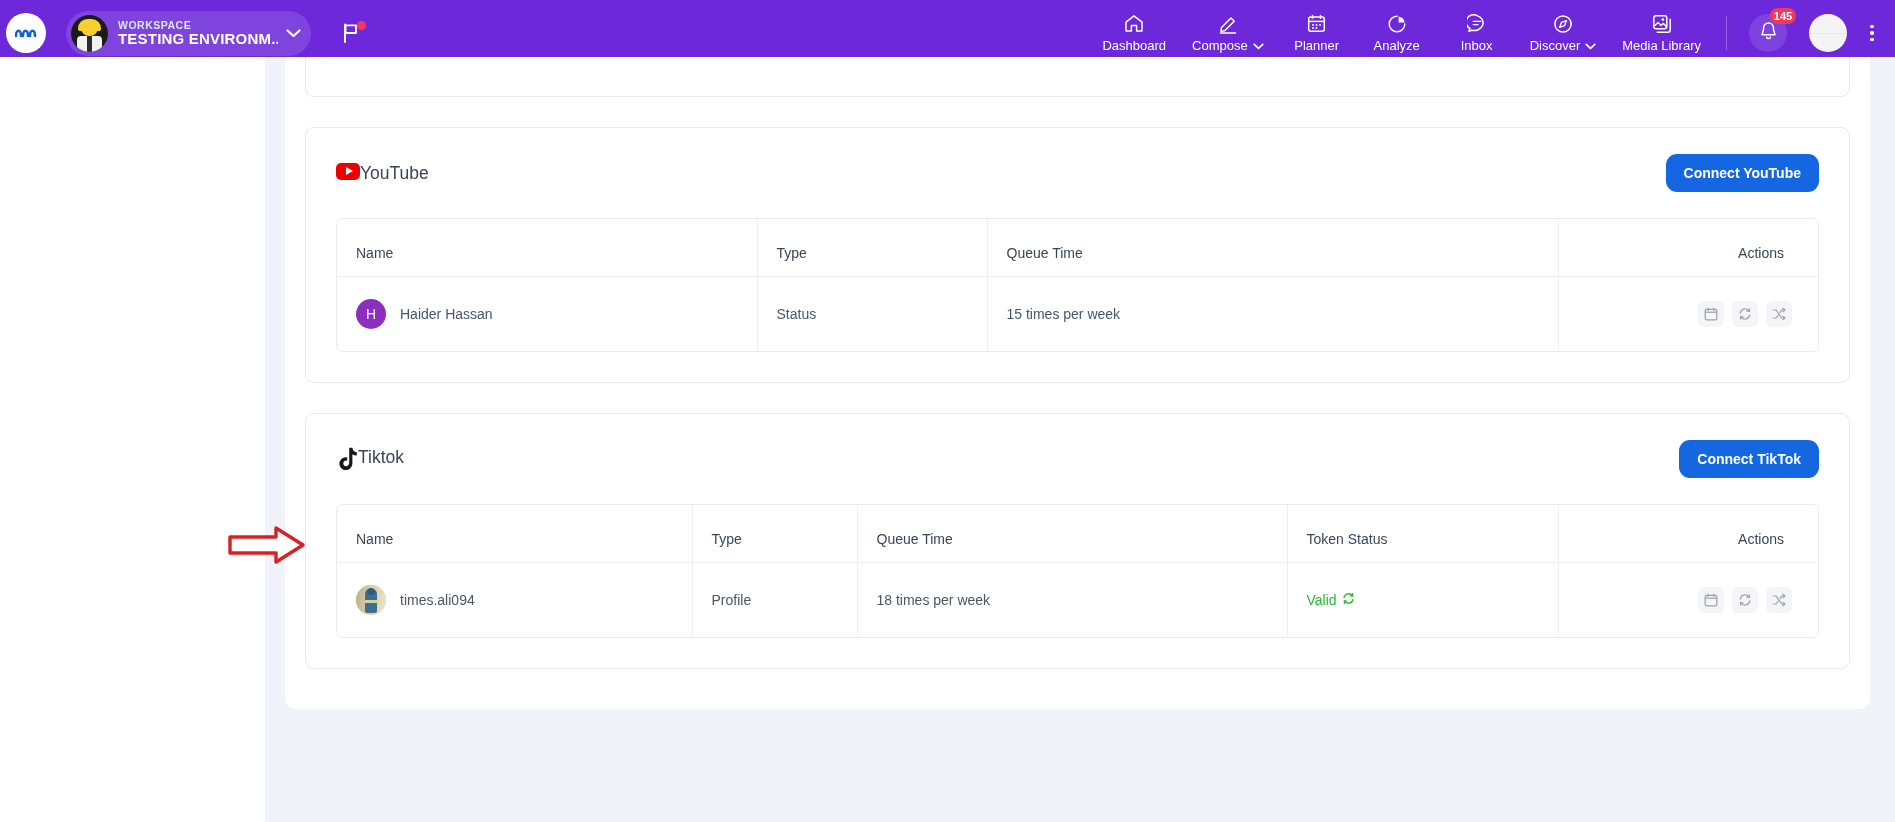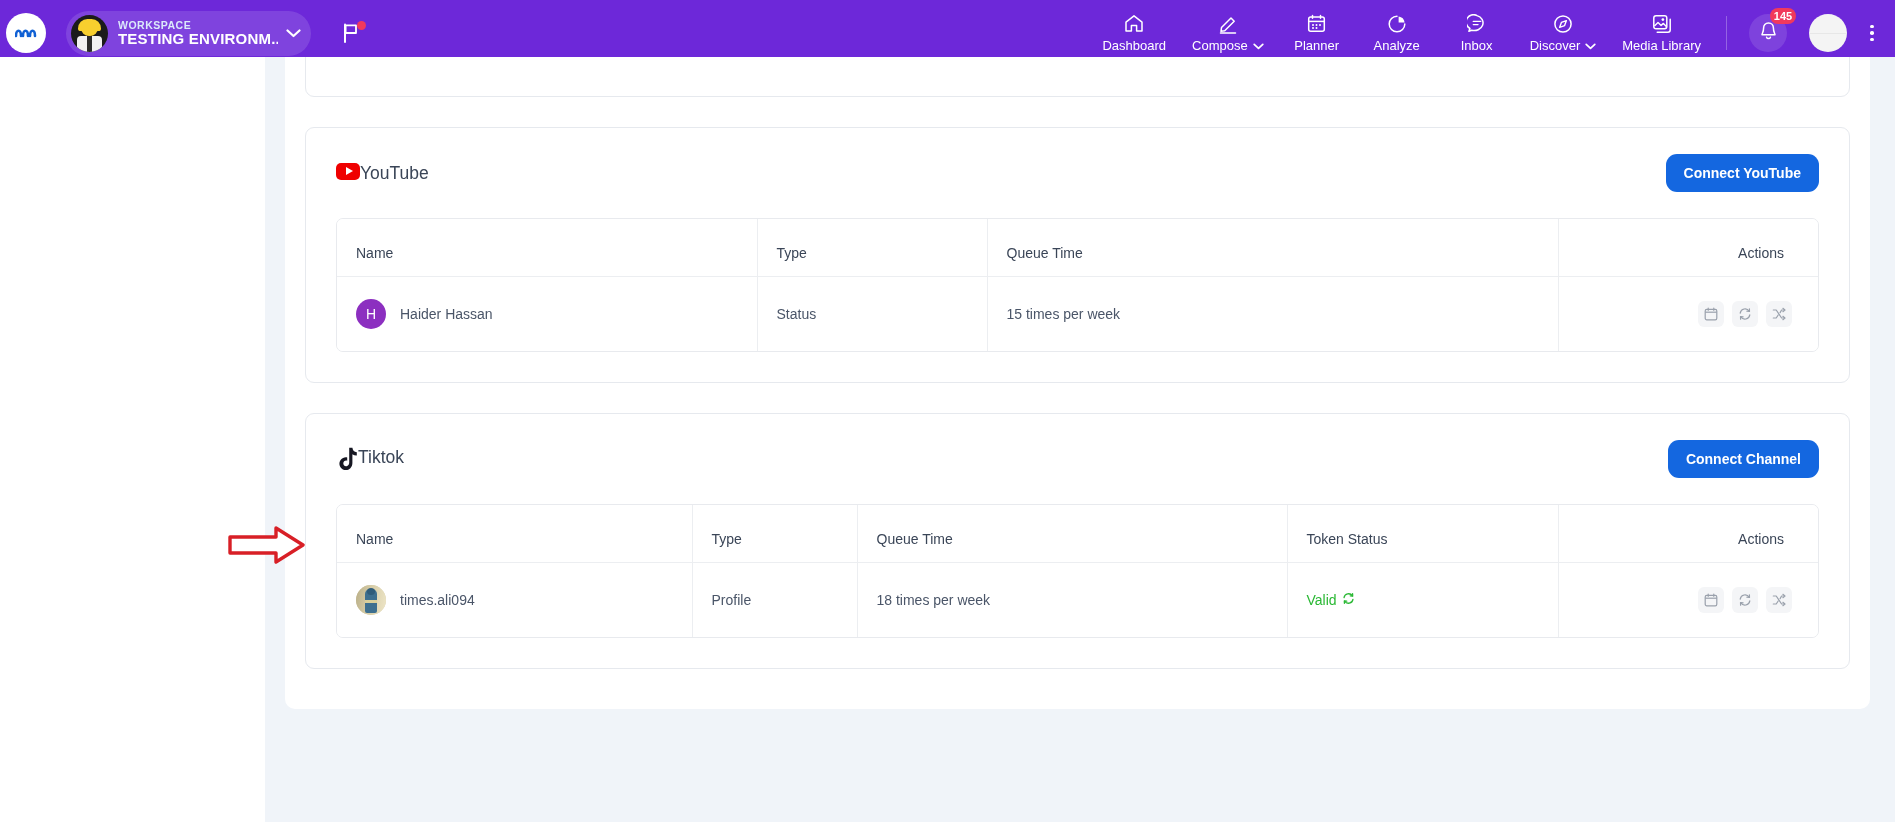--- a/index.html
+++ b/index.html
@@ -578,21 +578,21 @@
     <div class="card">
       <div class="card-head">
         <div class="platform">
           <span>
             <svg class="tt-icon" viewBox="0 0 22 25" aria-hidden="true">
               <path d="M13.2 0.8 L16.4 0.8 C16.7 3.4 18.2 5.1 20.8 5.3 L20.8 8.5 C19.2 8.6 17.7 8.1 16.4 7.2 L16.4 15.9 C16.4 21.2 11.4 24.6 6.9 22.4 C3.3 20.6 2.3 15.9 4.8 12.8 C6.3 10.9 8.8 10 11.2 10.5 L11.2 13.8 C9.3 13.1 7.3 14.4 7.3 16.4 C7.3 18.4 9.3 19.7 11.1 18.9 C12.4 18.3 13.2 17.1 13.2 15.7 Z" fill="#161722"></path>
             </svg>
           </span>
           <span class="platform-name">Tiktok</span>
         </div>
-        <button class="connect-btn">Connect Channel</button>
+        <button class="connect-btn">Connect TikTok</button>
       </div>
 
       <div class="table-wrap">
         <table>
           <thead>
             <tr>
               <th style="width:355px" class="cell-pad">Name</th>
               <th style="width:165px" class="cell-pad">Type</th>
               <th style="width:430px" class="cell-pad">Queue Time</th>
               <th style="width:auto" class="cell-pad">Token Status</th>

